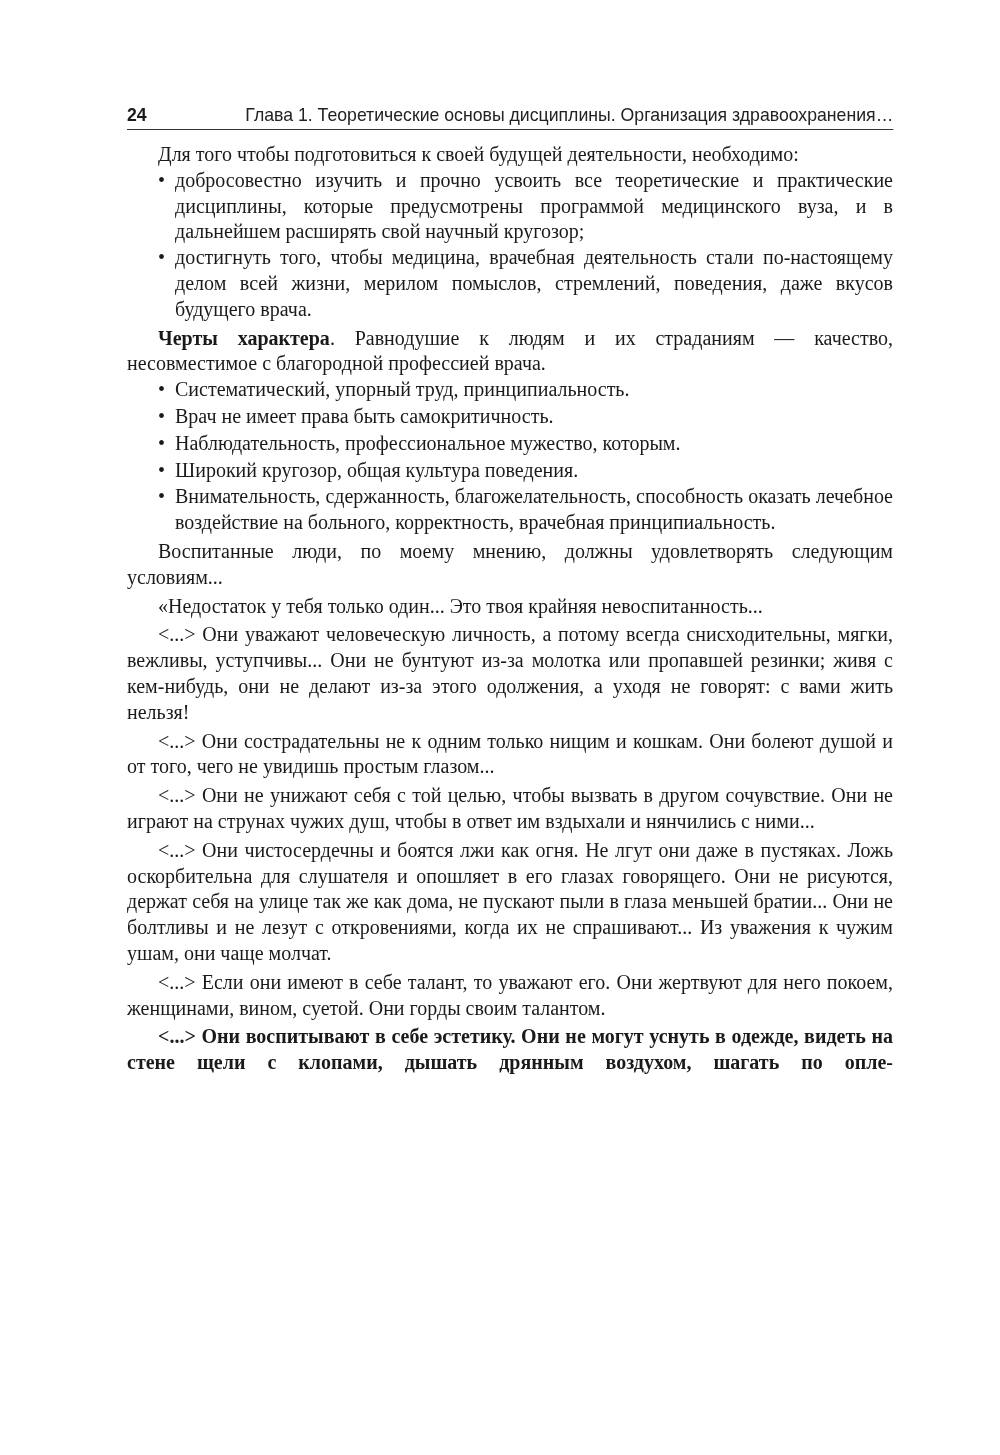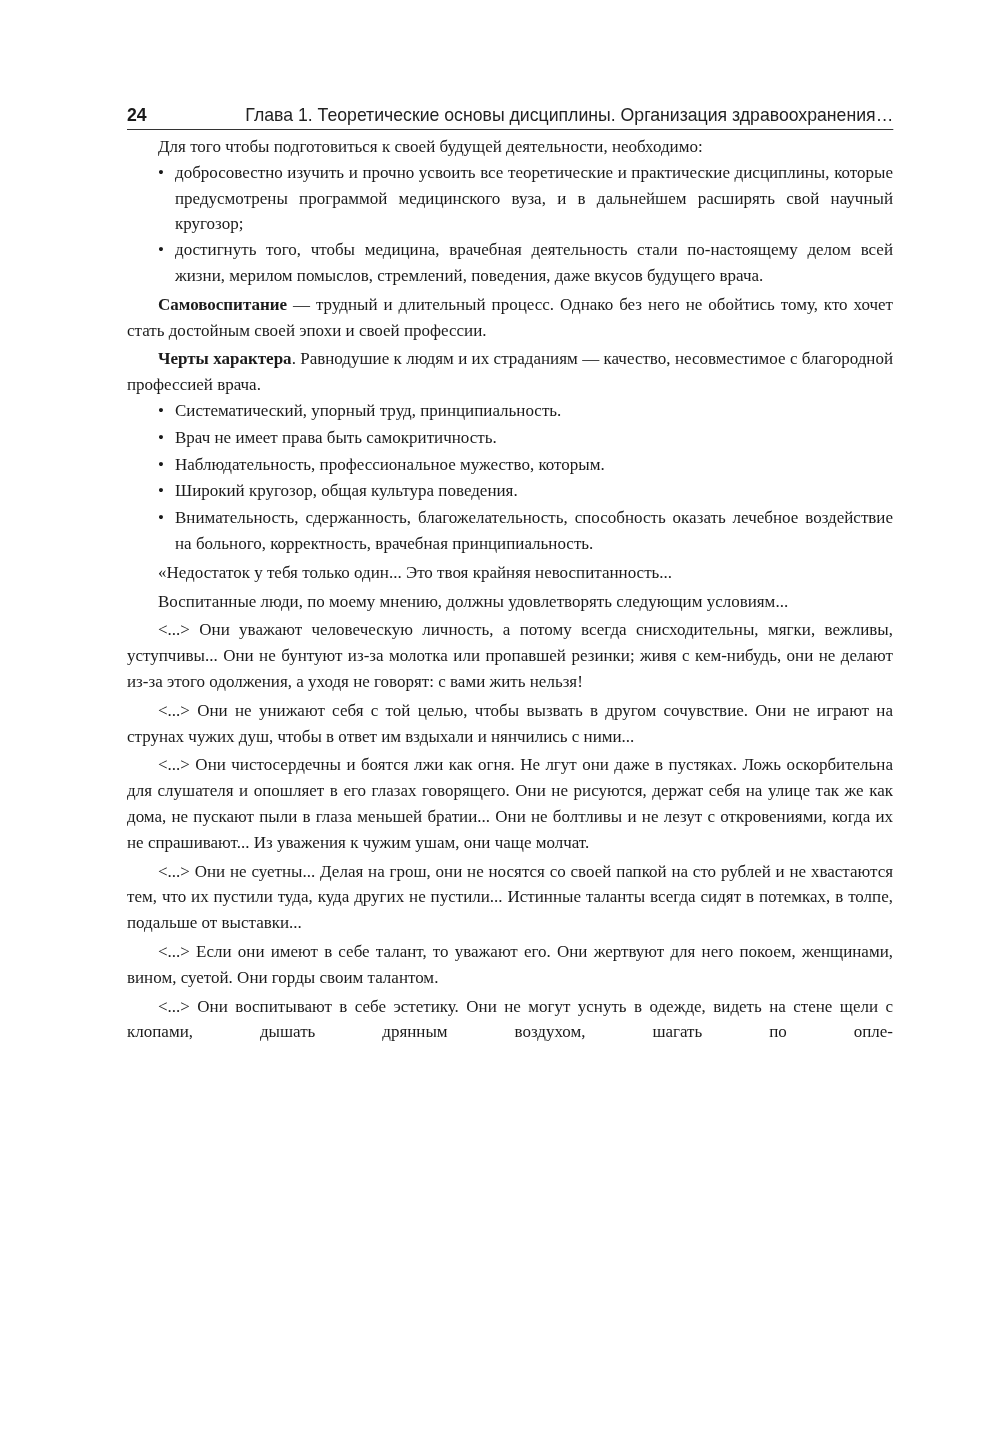--- a/index.html
+++ b/index.html
@@ -35,23 +35,23 @@
     }
     .page-number {
       font-weight: bold;
       font-size: 19px;
     }
     .chapter-title {
       font-weight: normal;
       color: #222;
     }
     .body-text {
-      margin-top: 4px;
+      margin-top: 12px;
       font-family: "Liberation Serif", serif;
-      font-size: 17px;
+      font-size: 20px;
       line-height: 25.8px;
       text-align: justify;
     }
     .p {
       margin: 0;
       text-indent: 31px;
       text-align: justify;
     }
     .p.gap {
       margin-top: 3px;
@@ -73,20 +73,21 @@
     }
     .bullets li + li {
       margin-top: 0;
     }
     .bullets.gap-items li + li {
       margin-top: 1px;
     }
     b { font-weight: bold; }
     .last-line-justify {
       text-align-last: justify;
+      font-weight: bold;
     }
   </style>
 </head>
 <body>
 
 <div class="page">
 
   <div class="running-head">
     <span class="page-number">24</span>
     <span class="chapter-title">Глава 1. Теоретические основы дисциплины. Организация здравоохранения…</span>
@@ -100,21 +101,20 @@
       <li>
         <span class="bullet">•</span>
         <span>добросовестно изучить и прочно усвоить все теоретические и практические дисциплины, которые предусмотрены программой медицинского вуза, и в дальнейшем расширять свой научный кругозор;</span>
       </li>
       <li>
         <span class="bullet">•</span>
         <span>достигнуть того, чтобы медицина, врачебная деятельность стали по-настоящему делом всей жизни, мерилом помыслов, стремлений, поведения, даже вкусов будущего врача.</span>
       </li>
     </ul>
 
-    <p class="p gap"><b>Самовоспитание</b><span> — трудный и длительный процесс. Однако без него не обойтись тому, кто хочет стать достойным своей эпохи и своей профессии.</span></p>
 
     <p class="p gap"><b>Черты характера</b><span>. Равнодушие к людям и их страданиям — качество, несовместимое с благородной профессией врача.</span></p>
 
     <ul class="bullets gap-items">
       <li>
         <span class="bullet">•</span>
         <span>Систематический, упорный труд, принципиальность.</span>
       </li>
       <li>
         <span class="bullet">•</span>
@@ -127,23 +127,23 @@
       <li>
         <span class="bullet">•</span>
         <span>Широкий кругозор, общая культура поведения.</span>
       </li>
       <li>
         <span class="bullet">•</span>
         <span>Внимательность, сдержанность, благожелательность, способность оказать лечебное воздействие на больного, корректность, врачебная принципиальность.</span>
       </li>
     </ul>
 
+    <p class="p gap">Воспитанные люди, по моему мнению, должны удовлетворять следующим условиям...</p>
     <p class="p gap">«Недостаток у тебя только один... Это твоя крайняя невоспитанность...</p>
-    <p class="p gap">Воспитанные люди, по моему мнению, должны удовлетворять следующим условиям...</p>
     <p class="p gap">&lt;...&gt; Они уважают человеческую личность, а потому всегда снисходительны, мягки, вежливы, уступчивы... Они не бунтуют из-за молотка или пропавшей резинки; живя с кем-нибудь, они не делают из-за этого одолжения, а уходя не говорят: с вами жить нельзя!</p>
+    <p class="p gap">&lt;...&gt; Они сострадательны не к одним только нищим и кошкам. Они болеют душой и от того, чего не увидишь простым глазом...</p>
     <p class="p gap">&lt;...&gt; Они не унижают себя с той целью, чтобы вызвать в другом сочувствие. Они не играют на струнах чужих душ, чтобы в ответ им вздыхали и нянчились с ними...</p>
     <p class="p gap">&lt;...&gt; Они чистосердечны и боятся лжи как огня. Не лгут они даже в пустяках. Ложь оскорбительна для слушателя и опошляет в его глазах говорящего. Они не рисуются, держат себя на улице так же как дома, не пускают пыли в глаза меньшей братии... Они не болтливы и не лезут с откровениями, когда их не спрашивают... Из уважения к чужим ушам, они чаще молчат.</p>
-    <p class="p gap">&lt;...&gt; Они не суетны... Делая на грош, они не носятся со своей папкой на сто рублей и не хвастаются тем, что их пустили туда, куда других не пустили... Истинные таланты всегда сидят в потемках, в толпе, подальше от выставки...</p>
     <p class="p gap">&lt;...&gt; Если они имеют в себе талант, то уважают его. Они жертвуют для него покоем, женщинами, вином, суетой. Они горды своим талантом.</p>
     <p class="p gap last-line-justify">&lt;...&gt; Они воспитывают в себе эстетику. Они не могут уснуть в одежде, видеть на стене щели с клопами, дышать дрянным воздухом, шагать по опле-</p>
 
   </div>
 </div>
 
 </body></html>

